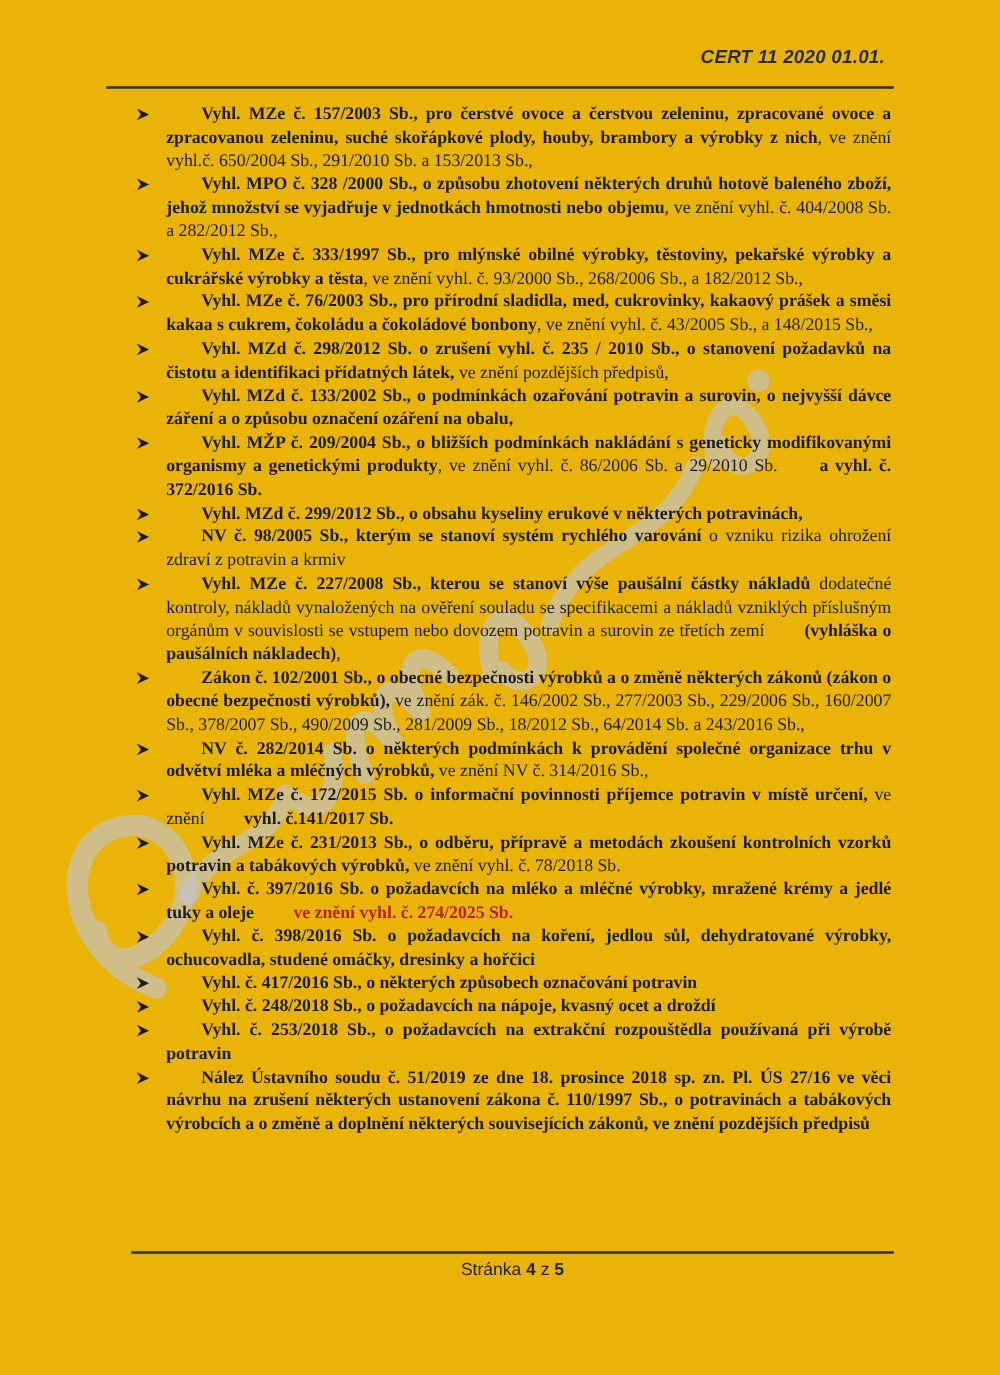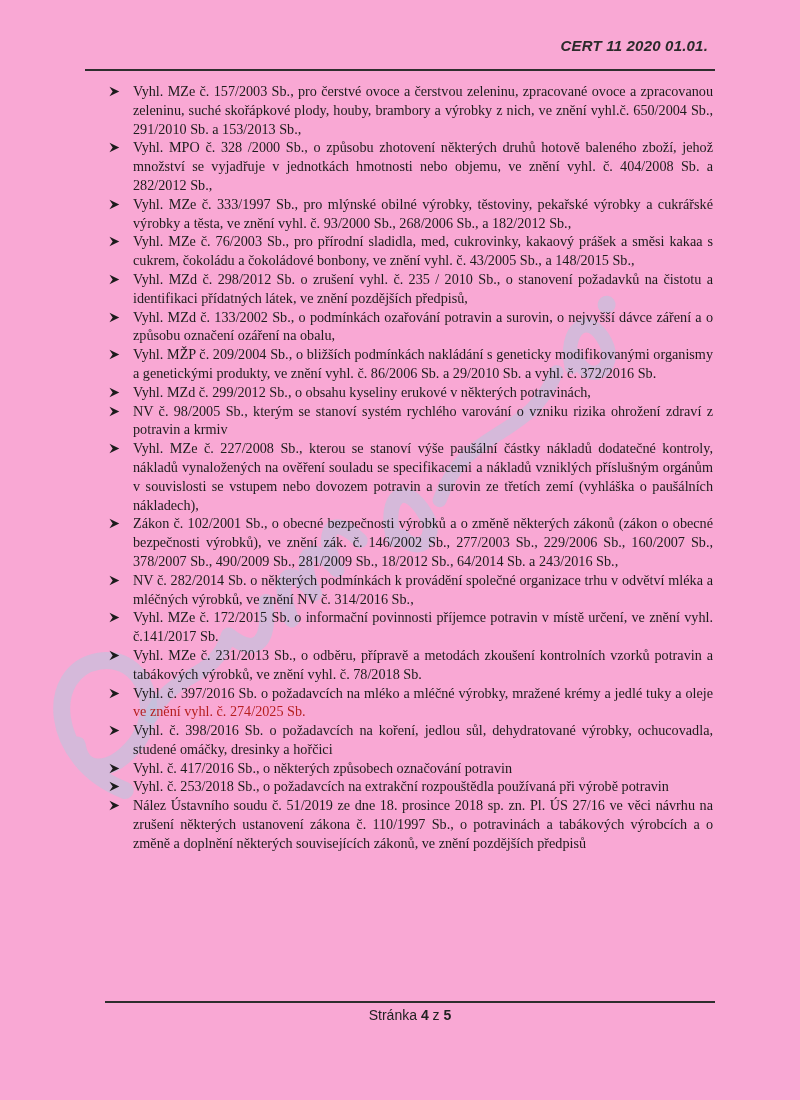--- a/index.html
+++ b/index.html
@@ -6,21 +6,21 @@
     --text:#1c1c1c;
     --red:#b51f1f;
     --rule:#2e2e2e;
     --wm:#bdc5dd;
   }
   html,body{margin:0;padding:0;background:#e9e9e9;}
   .page{
     position:relative;
     width:800px;height:1100px;
     margin:0 auto;
-    background:#f9a8d4;
+    background:#eab308;
     overflow:hidden;
     font-family:"Liberation Serif", serif;
     color:var(--text);
   }
   
   .watermark{
     position:absolute;inset:0;z-index:0;pointer-events:none;
   }
   .header{
     position:relative;z-index:1;
@@ -55,21 +55,21 @@
     font-size:14.2px;
     line-height:18.8px;
     color:var(--text);
   }
   .reg-item .bullet{
     position:absolute;
     left:24px;top:4px;
     width:11px;height:11px;
   }
   .reg-item .bullet svg{display:block;width:11px;height:11px;}
-  .run-bold{font-weight:400;}
+  .run-bold{font-weight:700;margin-left:28px;}
   .run-red{color:var(--red);}
   .footer{
     position:absolute;left:0;right:0;top:1001px;z-index:1;margin-left:20px;
   }
   .footer-rule{margin:0 85px;}
   .footer-text{
     text-align:center;
     font-family:"Liberation Sans", sans-serif;
     font-size:14px;
     color:#222;
@@ -184,20 +184,25 @@
         </span><span class="run-bold">Vyhl. č. 398/2016 Sb. o požadavcích na koření, jedlou sůl, dehydratované výrobky, ochucovadla, studené omáčky, dresinky a hořčici</span></li>
       <li class="reg-item"><span class="bullet">
           <svg viewBox="0 0 12 12">
             <path d="M0.5 0.8 L11.2 6 L0.5 11.2 L4 6 Z" fill="#1c1c1c"></path>
           </svg>
         </span><span class="run-bold">Vyhl. č. 417/2016 Sb., o některých způsobech označování potravin</span></li>
       <li class="reg-item"><span class="bullet">
           <svg viewBox="0 0 12 12">
             <path d="M0.5 0.8 L11.2 6 L0.5 11.2 L4 6 Z" fill="#1c1c1c"></path>
           </svg>
+        </span><span class="run-bold">Vyhl. č. 248/2018 Sb., o požadavcích na nápoje, kvasný ocet a droždí</span></li>
+      <li class="reg-item"><span class="bullet">
+          <svg viewBox="0 0 12 12">
+            <path d="M0.5 0.8 L11.2 6 L0.5 11.2 L4 6 Z" fill="#1c1c1c"></path>
+          </svg>
         </span><span class="run-bold">Vyhl. č.  253/2018 Sb., o požadavcích na extrakční rozpouštědla používaná při výrobě potravin</span></li>
       <li class="reg-item"><span class="bullet">
           <svg viewBox="0 0 12 12">
             <path d="M0.5 0.8 L11.2 6 L0.5 11.2 L4 6 Z" fill="#1c1c1c"></path>
           </svg>
         </span><span class="run-bold">Nález Ústavního soudu č. 51/2019 ze dne 18. prosince 2018 sp. zn. Pl. ÚS 27/16 ve věci návrhu na zrušení některých ustanovení zákona č. 110/1997 Sb., o potravinách a tabákových výrobcích a o změně a doplnění některých souvisejících zákonů, ve znění pozdějších předpisů</span></li>
     </ul>
 
   <div class="footer">
     <hr class="rule footer-rule">

